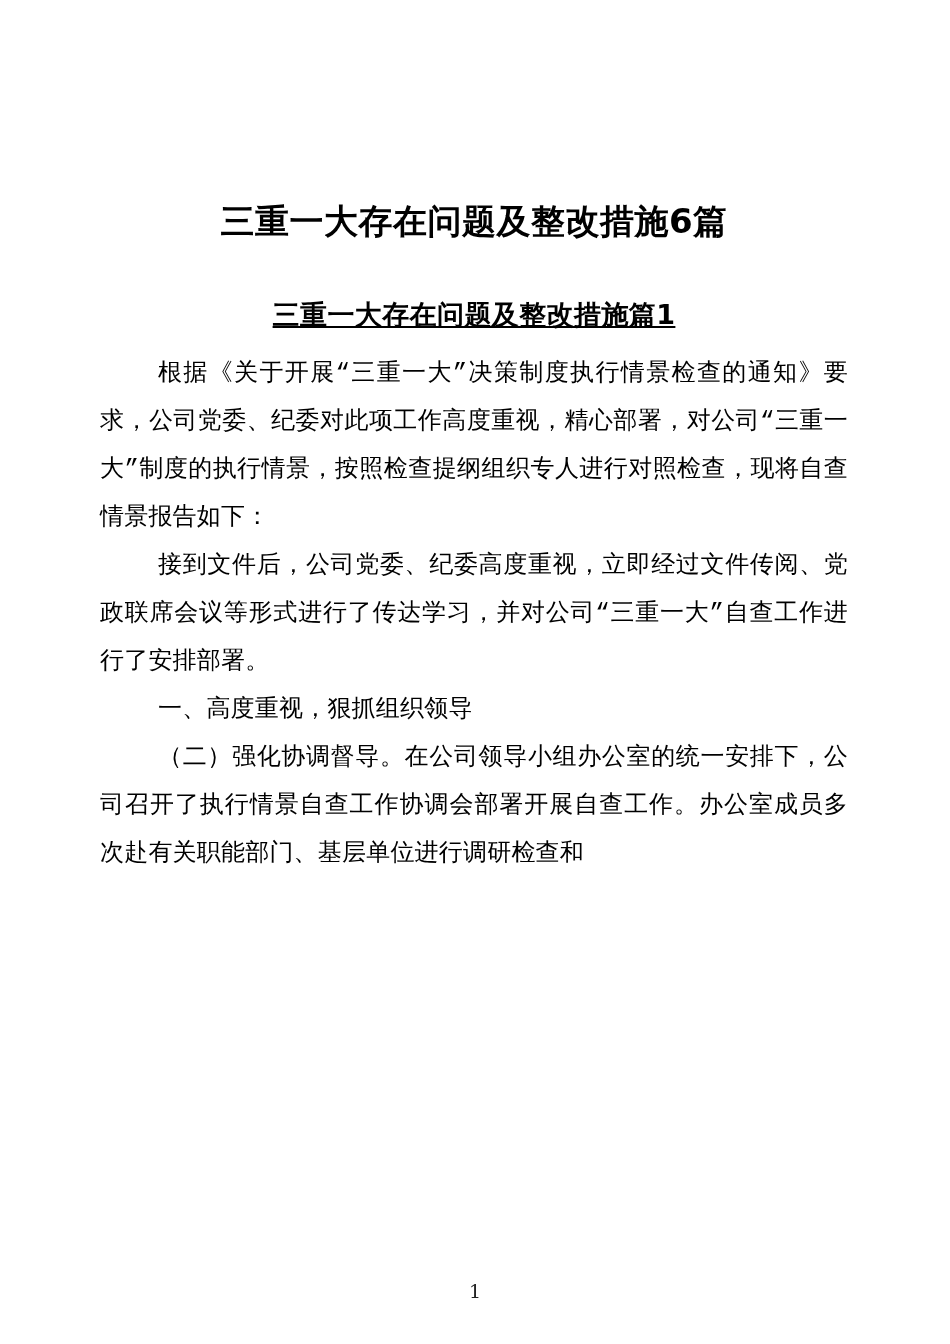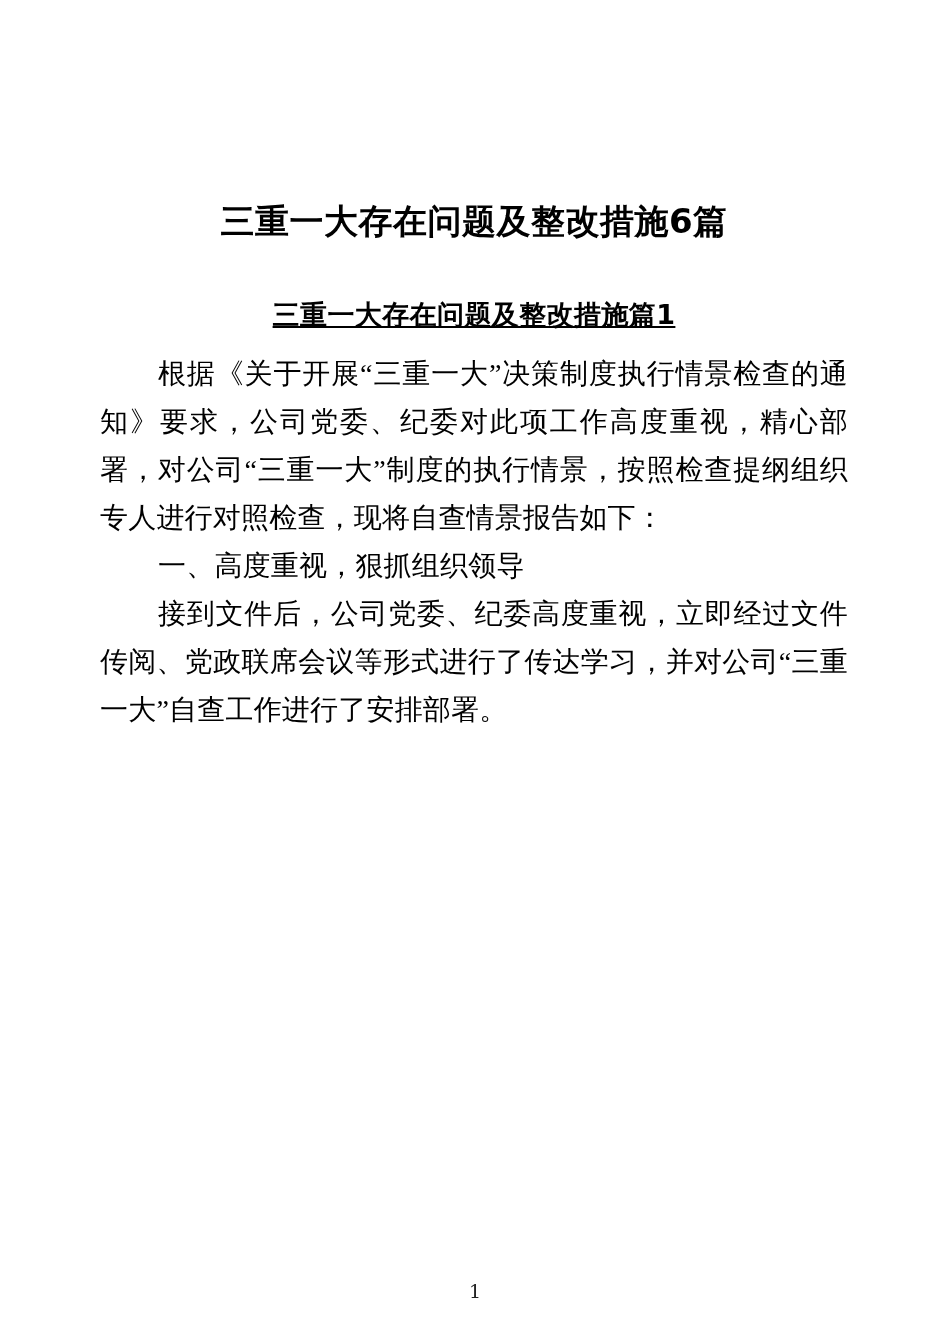--- a/index.html
+++ b/index.html
@@ -46,22 +46,22 @@
     letter-spacing: 0.4px;
     margin: 0;
     padding-top: 54px;
     white-space: nowrap;
     text-decoration: underline;
   }
   .body-block {
     margin-top: 17px;
   }
   p.para {
-    font-family: Liberation Serif, serif;
-    font-size: 28px;
+    font-family: Liberation Mono, monospace;
+    font-size: 24px;
     line-height: 48px;
     text-align: justify;
     text-align-last: left;
     text-justify: inter-character;
     margin: 0;
     text-indent: 58px;
     letter-spacing: 0.2px;
     word-break: break-all;
   }
   .page-number {
@@ -82,21 +82,22 @@
 <div class="page">
 
   <div class="content">
 
     <h1 class="doc-title">三重一大存在问题及整改措施6篇</h1>
 
     <h2 class="doc-subtitle">三重一大存在问题及整改措施篇1</h2>
 
     <div class="body-block">
       <p class="para">根据《关于开展“三重一大”决策制度执行情景检查的通知》要求，公司党委、纪委对此项工作高度重视，精心部署，对公司“三重一大”制度的执行情景，按照检查提纲组织专人进行对照检查，现将自查情景报告如下：</p>
+      <p class="para">接到文件后，公司党委、纪委高度重视，立即经过文件传阅、党政联席会议等形式进行了传达学习，并对公司“三重一大”自查工作进行了安排部署。</p>
       <p class="para">一、高度重视，狠抓组织领导</p>
-      <p class="para">接到文件后，公司党委、纪委高度重视，立即经过文件传阅、党政联席会议等形式进行了传达学习，并对公司“三重一大”自查工作进行了安排部署。</p>
+      <p class="para">（二）强化协调督导。在公司领导小组办公室的统一安排下，公司召开了执行情景自查工作协调会部署开展自查工作。办公室成员多次赴有关职能部门、基层单位进行调研检查和</p>
     </div>
 
   </div>
 
   <div class="page-number">1</div>
 
 </div>
 
 </body></html>

